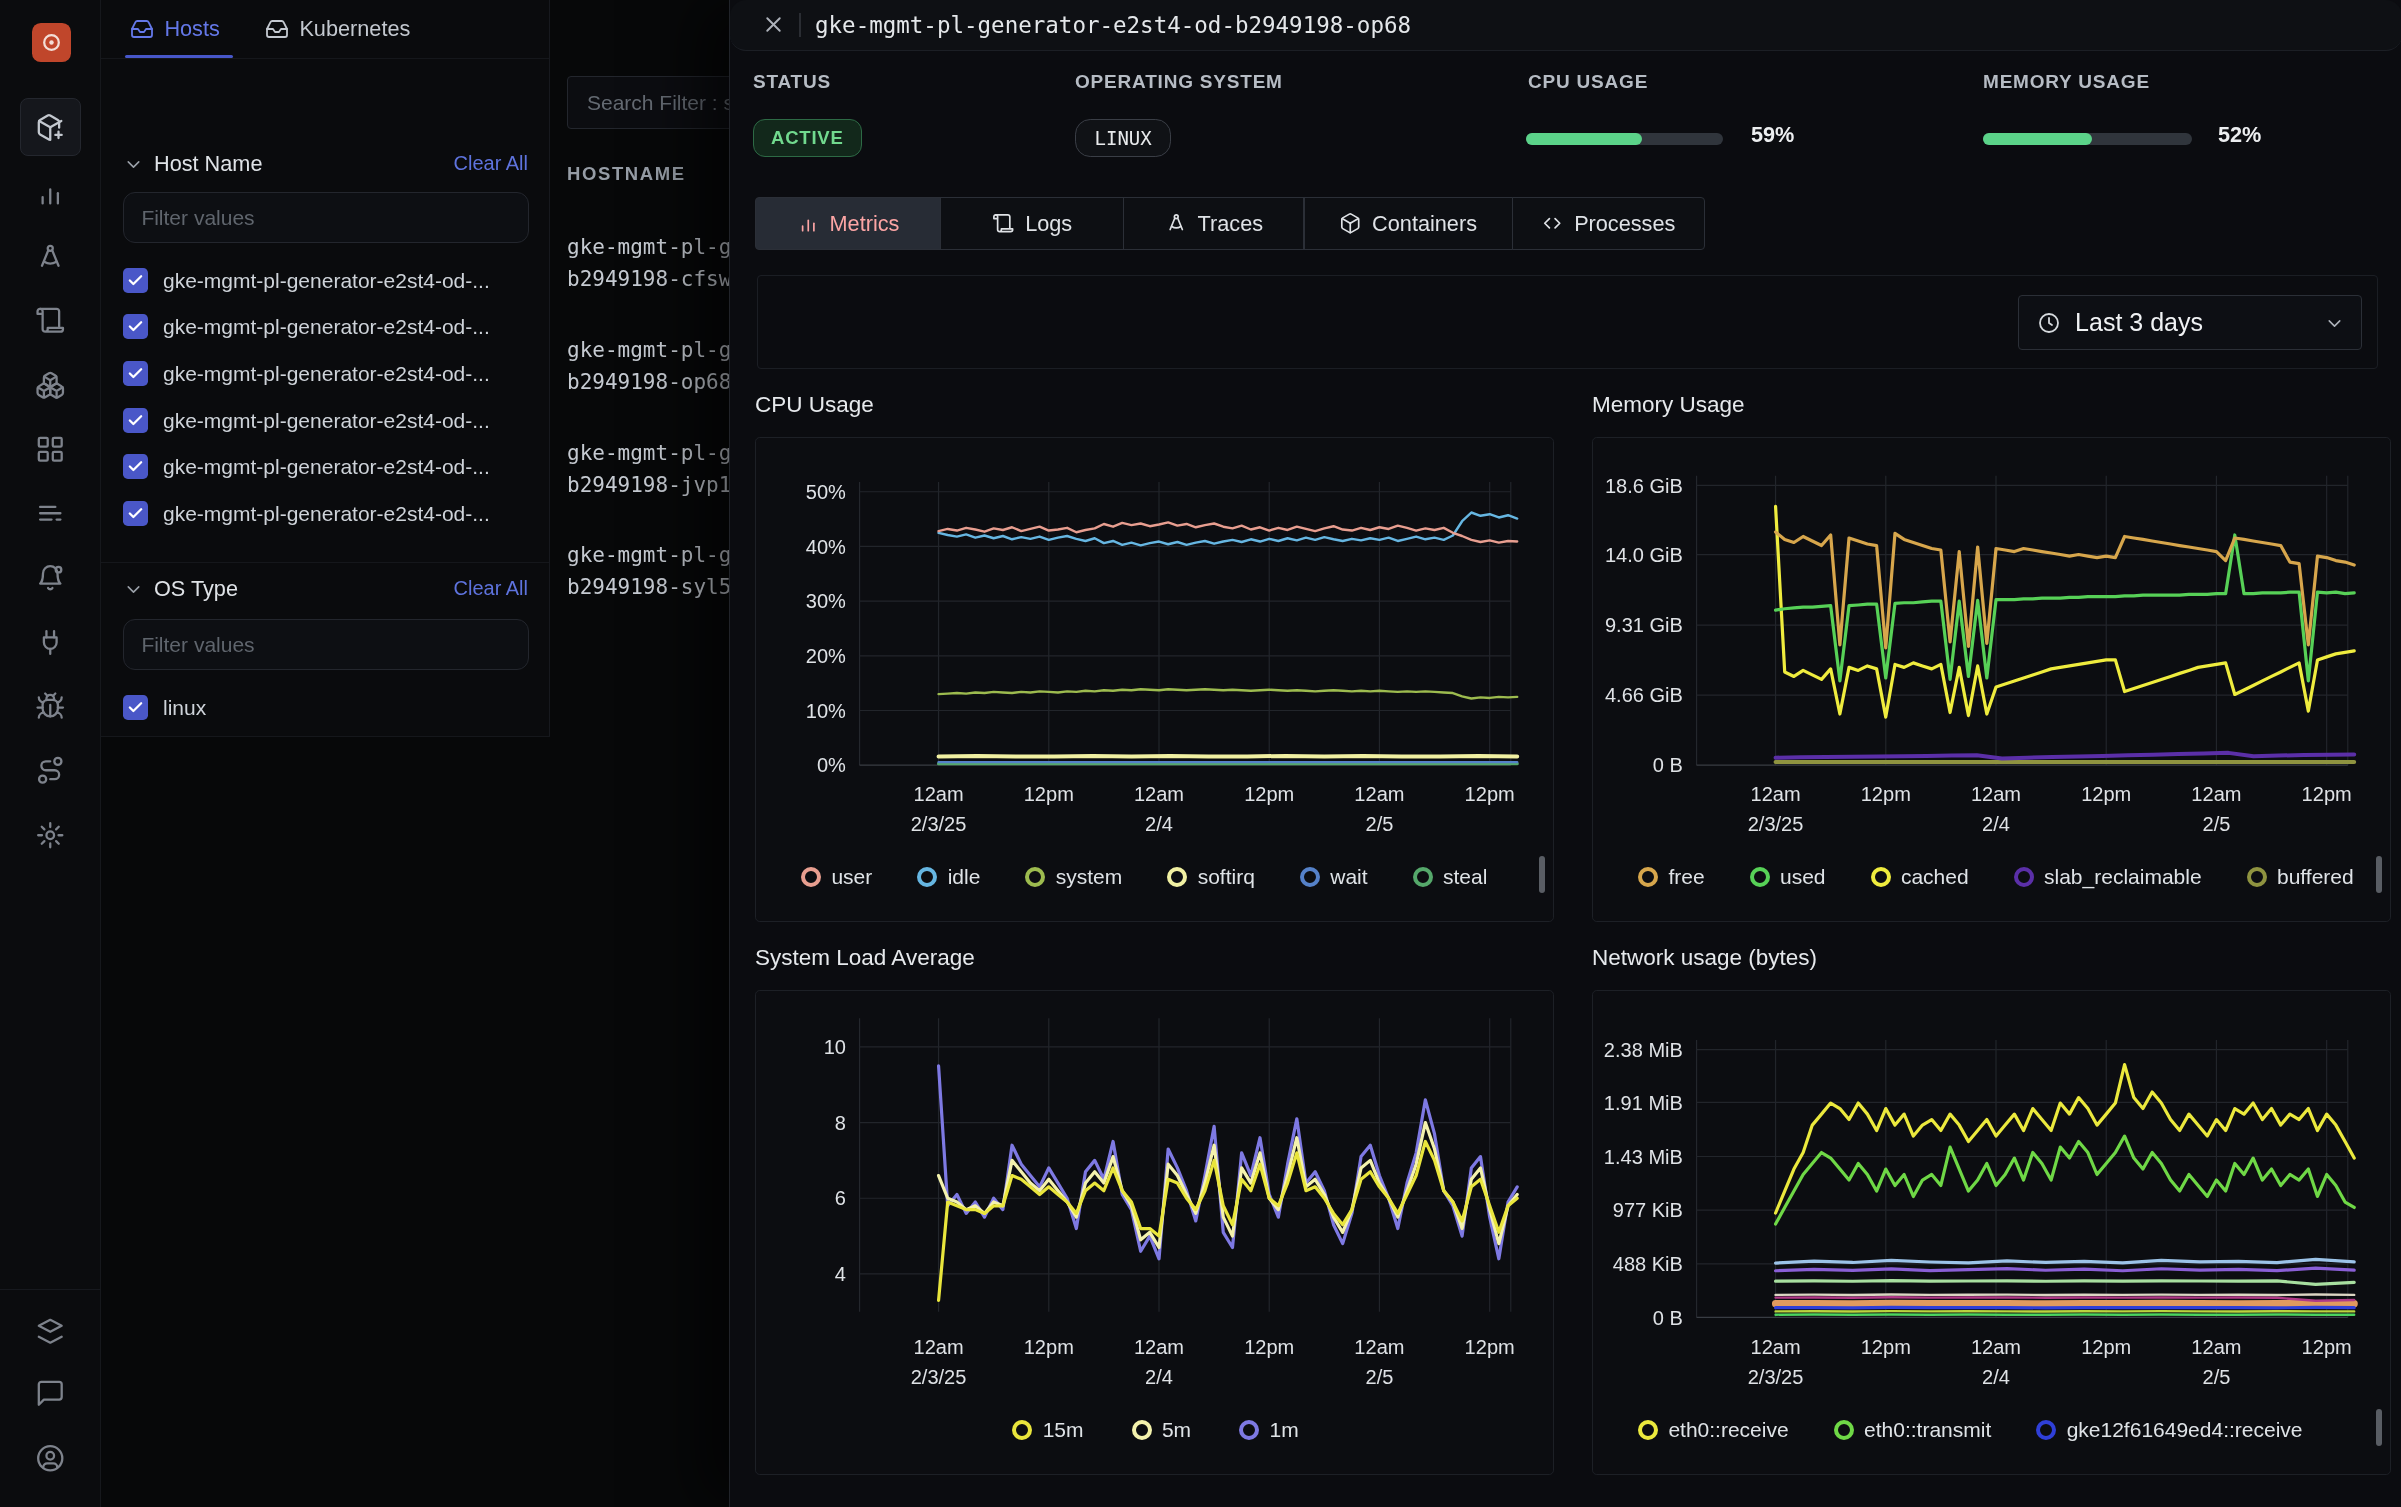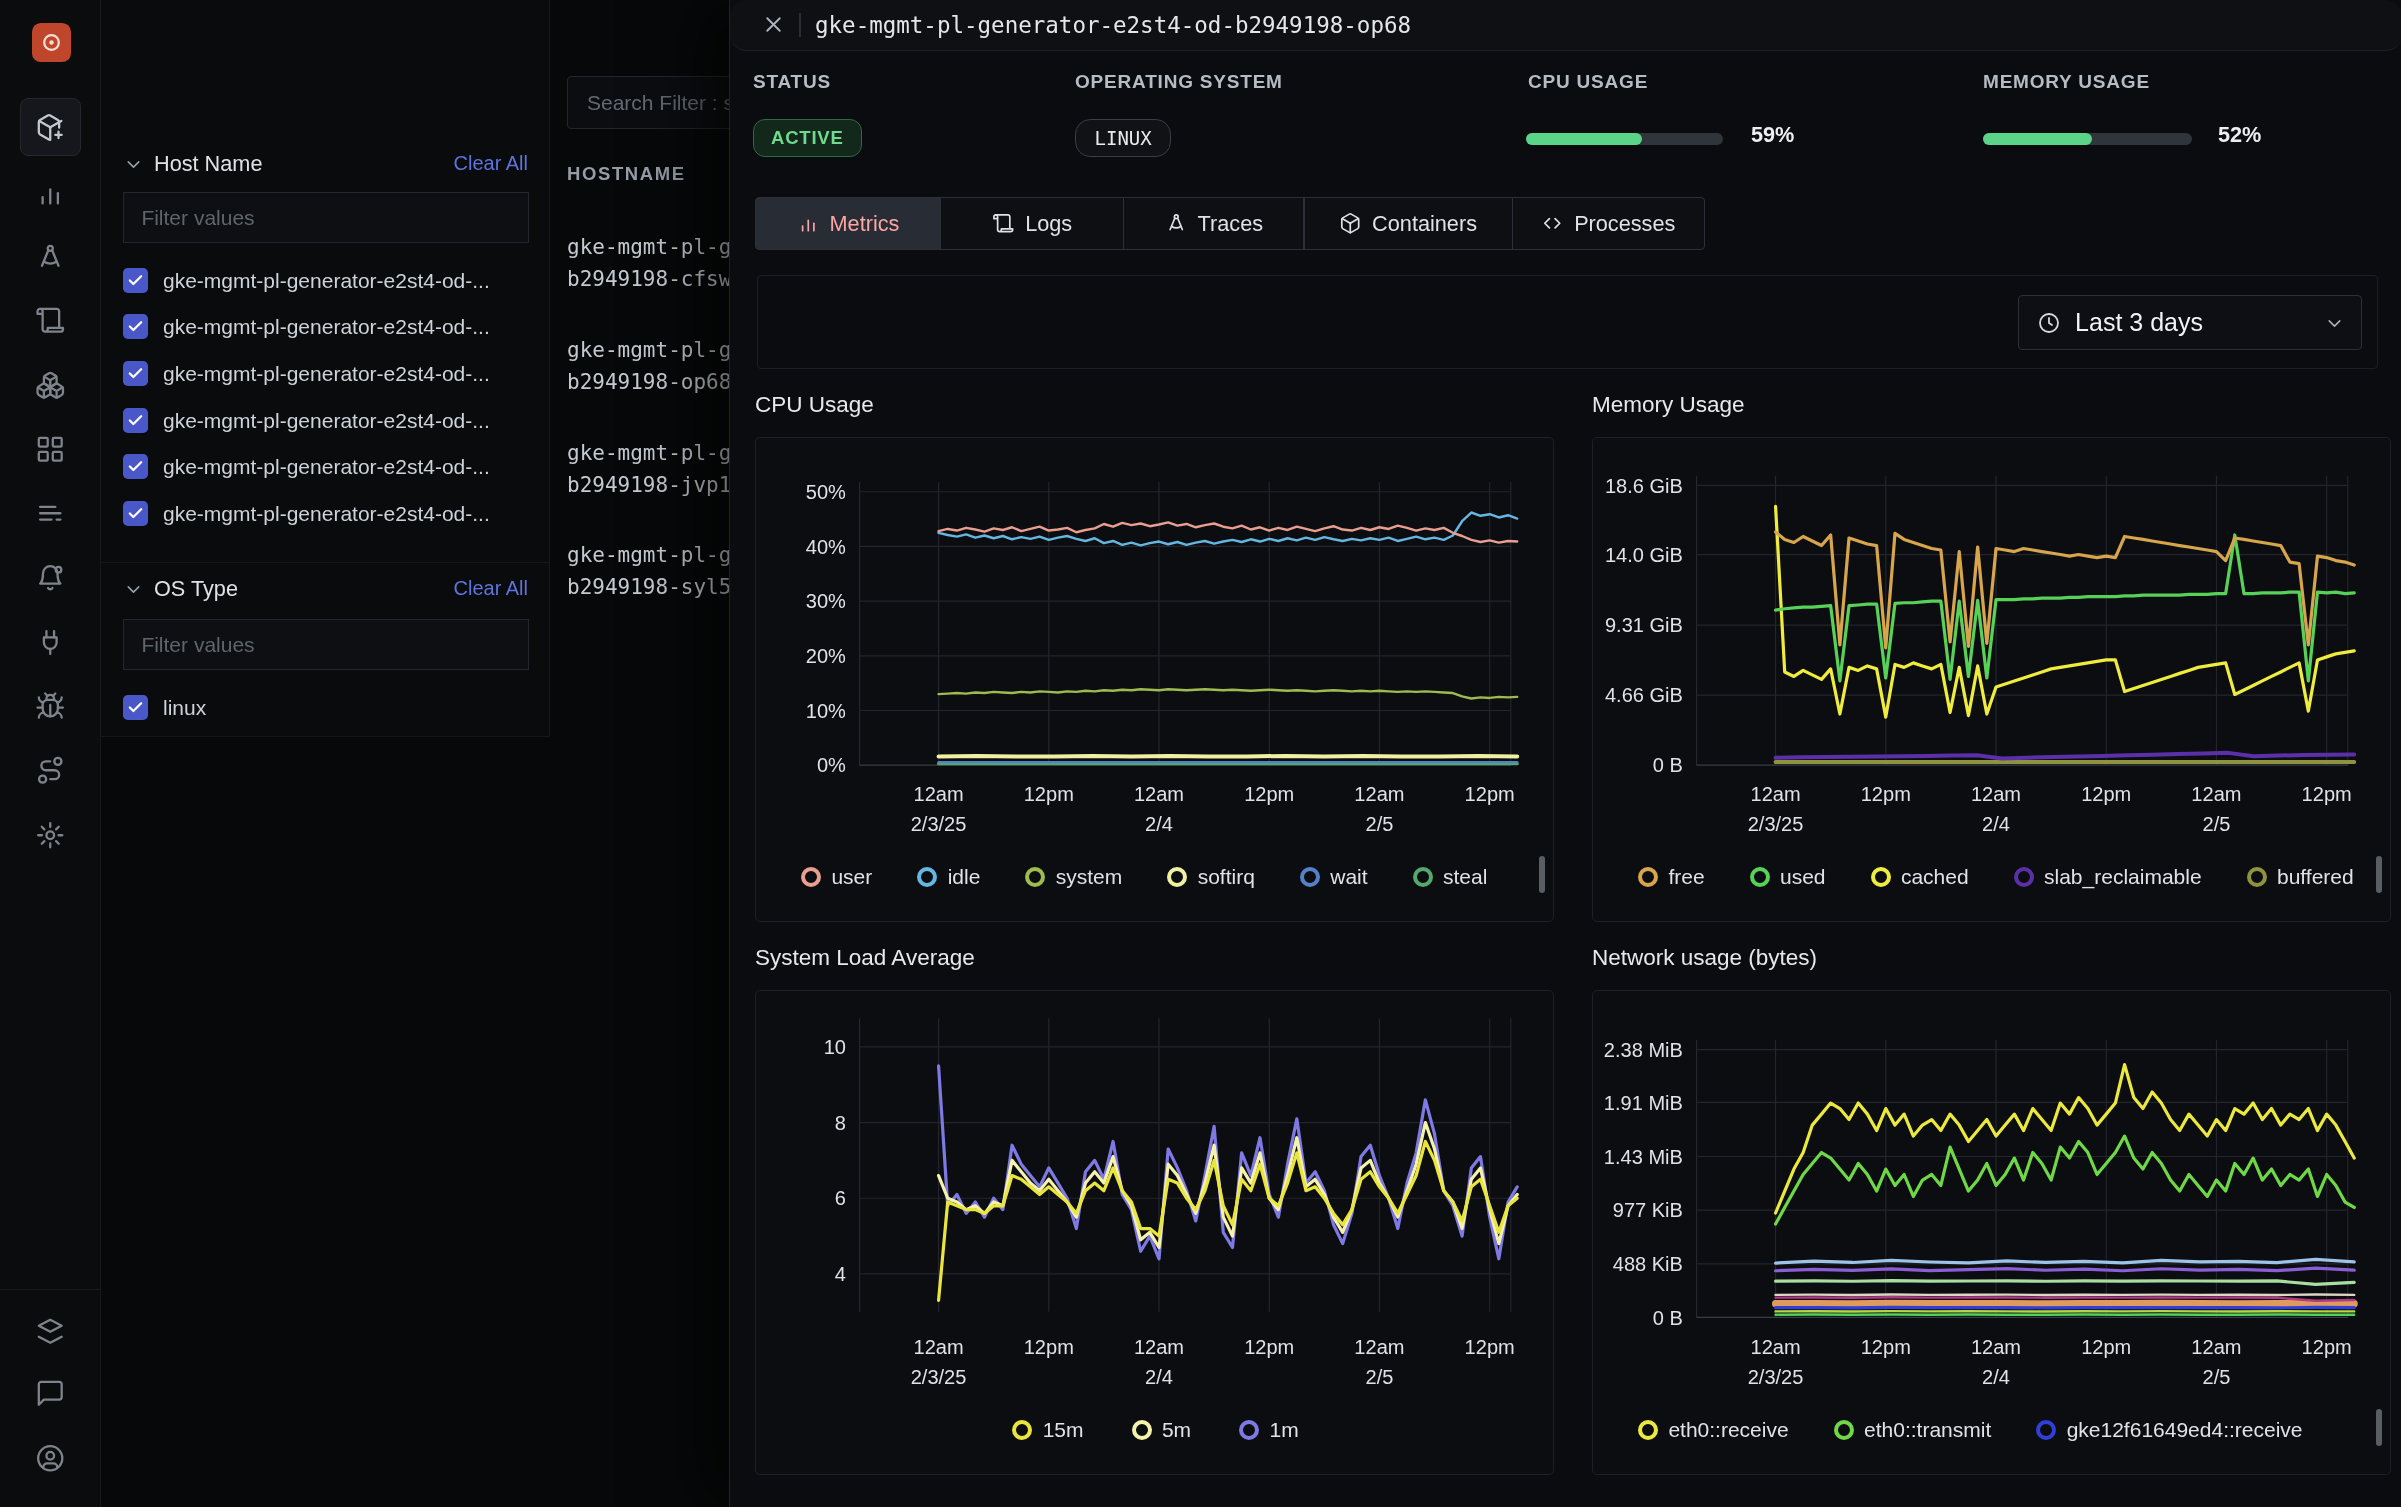--- a/index.html
+++ b/index.html
@@ -24,21 +24,21 @@
   .ptab .ic{width:24px;height:24px;}
   .ptab.active{color:#6478e8;}
   .ptab-underline{position:absolute;left:24px;top:55px;width:108px;height:3.2px;background:#4757c9;border-radius:1.6px;}
   .filters-head{position:absolute;left:0;top:64px;width:100%;height:58px;border-bottom:0.8px solid #15171b;}
   .filters-title{position:absolute;left:21.7px;top:0;line-height:58px;font-size:22.5px;color:#e2e5e9;}
   .collapse-ic{position:absolute;right:17.7px;top:17px;width:24px;height:24px;color:#9aa0a8;}
   .fsec-head{position:absolute;left:0;width:100%;height:35px;}
   .fsec-chev{position:absolute;left:21.7px;top:8px;width:21px;height:21px;color:#9aa0a8;}
   .fsec-title{position:absolute;left:53px;top:0;line-height:35px;font-size:21.7px;color:#dfe3e7;}
   .clear-all{position:absolute;right:21px;top:0;line-height:35px;font-size:20px;color:#5e73dd;}
-  .f-input{position:absolute;left:21.7px;width:406px;height:51px;border:0.8px solid #23262d;background:#0d0f13;border-radius:0;box-sizing:border-box;}
+  .f-input{position:absolute;left:21.7px;width:406px;height:51px;border:0.8px solid #23262d;background:#0d0f13;border-radius:12px;box-sizing:border-box;}
   .f-input .ph{position:absolute;left:17.7px;top:0;line-height:50px;font-size:21px;color:#5f656d;}
   .chk-row{position:absolute;left:0;width:100%;height:32px;}
   .cb{position:absolute;left:21.7px;top:3.2px;width:25px;height:25px;border-radius:4.8px;background:#4a57c8;display:flex;align-items:center;justify-content:center;color:#fff;}
   .cb svg{width:17px;height:17px;}
   .chk-label{position:absolute;left:62px;top:0;line-height:32px;font-size:21px;color:#ced3d9;white-space:nowrap;}
   .sec-split{position:absolute;left:0;top:562px;width:100%;height:0.8px;background:#15171b;}
 
   
   #midcol{position:absolute;left:550px;top:0;width:179px;height:1507px;overflow:hidden;}
   .search-input{position:absolute;left:17px;top:76px;width:241px;height:53px;border:0.8px solid #23262d;background:#0c0d11;border-radius:4px;box-sizing:border-box;}
@@ -241,20 +241,41 @@
               <circle cx="12" cy="12" r="9.5"></circle>
               <circle cx="12" cy="10" r="3"></circle>
               <path d="M6.5 19.3V19a3 3 0 0 1 3-3h5a3 3 0 0 1 3 3v.3"></path>
             </svg>
           </span>
         </div>
       </div>
   </aside>
 
   <section id="panel">
+    <div class="panel-tabs">
+      <div class="ptab active" style="left:29px;">
+        <span class="ic">
+            <svg viewBox="0 0 24 24" fill="none" stroke="currentColor" stroke-width="1.8" stroke-linecap="round" stroke-linejoin="round">
+              <polyline points="22 12 16 12 14 15 10 15 8 12 2 12"></polyline>
+              <path d="M5.45 5.11 2 12v6a2 2 0 0 0 2 2h16a2 2 0 0 0 2-2v-6l-3.45-6.89A2 2 0 0 0 16.76 4H7.24a2 2 0 0 0-1.79 1.11z"></path>
+            </svg>
+          </span>
+        <span>Hosts</span>
+      </div>
+      <div class="ptab-underline"></div>
+      <div class="ptab" style="left:164px;">
+        <span class="ic">
+            <svg viewBox="0 0 24 24" fill="none" stroke="currentColor" stroke-width="1.8" stroke-linecap="round" stroke-linejoin="round">
+              <polyline points="22 12 16 12 14 15 10 15 8 12 2 12"></polyline>
+              <path d="M5.45 5.11 2 12v6a2 2 0 0 0 2 2h16a2 2 0 0 0 2-2v-6l-3.45-6.89A2 2 0 0 0 16.76 4H7.24a2 2 0 0 0-1.79 1.11z"></path>
+            </svg>
+          </span>
+        <span>Kubernetes</span>
+      </div>
+    </div>
 
 
     <div class="fsec-head" style="top:146px;">
       <span class="fsec-chev ic">
           <svg viewBox="0 0 24 24" fill="none" stroke="currentColor" stroke-width="1.8" stroke-linecap="round" stroke-linejoin="round">
             <polyline points="6 9 12 15 18 9"></polyline>
           </svg>
         </span>
       <span class="fsec-title">Host Name</span>
       <span class="clear-all">Clear All</span>

